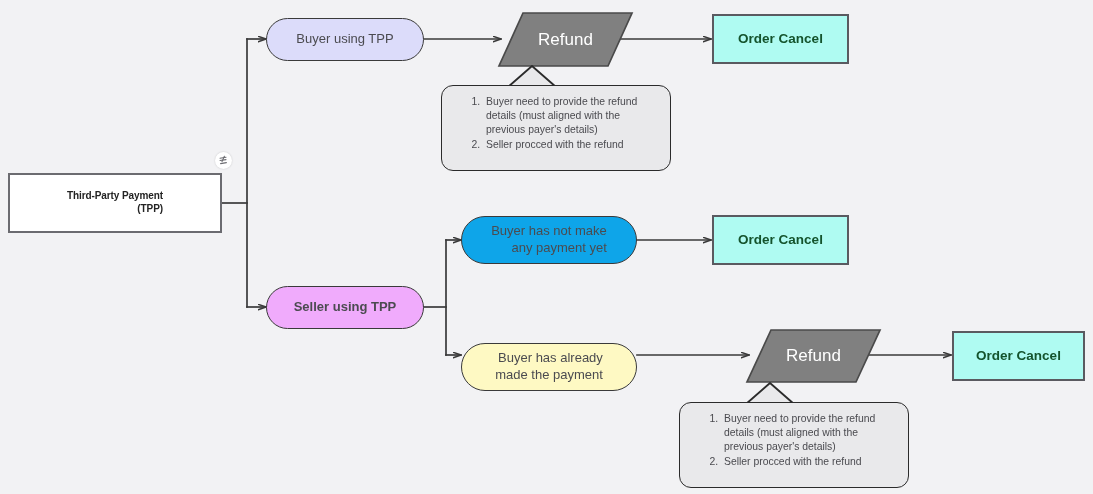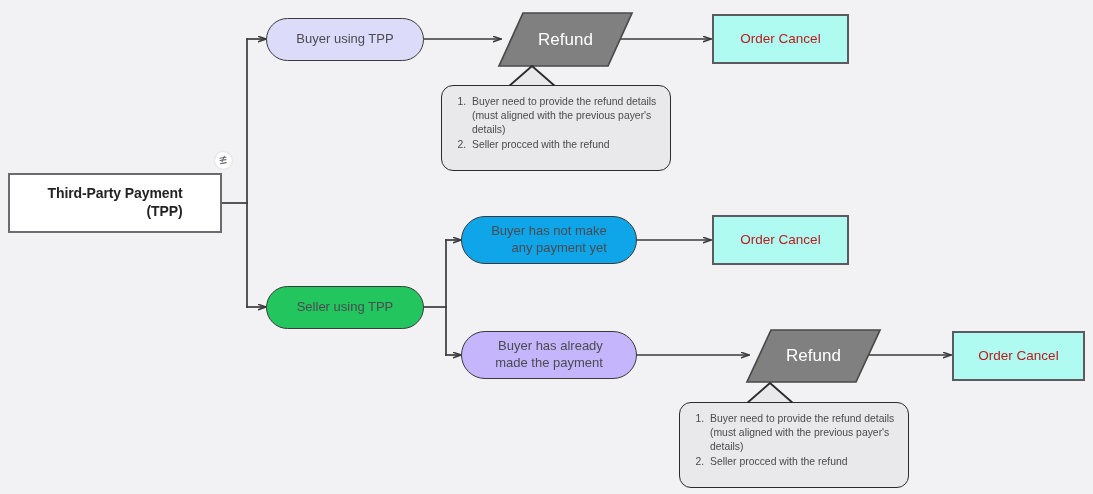--- a/index.html
+++ b/index.html
@@ -28,43 +28,43 @@
     justify-content: center;
     text-align: right;
     line-height: 1.28;
     white-space: pre-line;
   }
   
   .root-box {
     background: #ffffff;
     border: 2px solid #6b6b70;
     color: #232323;
-    font-size: 14px;
+    font-size: 10px;
     font-weight: 700;
     letter-spacing: -0.1px;
   }
   
   .pill {
     border-radius: 999px;
     border: 1.6px solid #3a3a3a;
     font-size: 13px;
     color: #4b4b50;
     font-weight: 400;
   }
   .pill.lavender { background: #dcdcfa; }
-  .pill.amber    { background: #22c55e; }
+  .pill.amber    { background: #f0abfc; font-weight: bold; }
   .pill.mint     { background: #0ea5e9; }
-  .pill.rose     { background: #c4b5fd; }
+  .pill.rose     { background: #fef9c3; margin-top: 12px; }
   
   .rect-cyan {
     background: #affbf2;
     border: 2px solid #5a5a60;
-    color: #b91c1c;
+    color: #14532d;
     font-size: 13.5px;
-    font-weight: 400;
+    font-weight: 700;
   }
   .para-label {
     position: absolute;
     inset: 0;
     display: flex;
     align-items: center;
     justify-content: center;
     color: #ffffff;
     font-size: 17px;
     font-weight: 400;
@@ -73,21 +73,21 @@
   
   .note {
     position: absolute;
     box-sizing: border-box;
     background: #e9e9eb;
     border: 1.8px solid #2b2b2b;
     border-radius: 12px;
     color: #4a4a4f;
     font-size: 10.4px;
     line-height: 1.34;
-    padding: 9px 10px 9px 8px;
+    padding: 9px 10px 9px 22px;
   }
   .note ol {
     margin: 0;
     padding: 0 0 0 19px;
     list-style-position: outside;
   }
   .note li { margin: 0 0 1px 0; padding-left: 3px; }
   
   .badge-icon {
     position: absolute;

